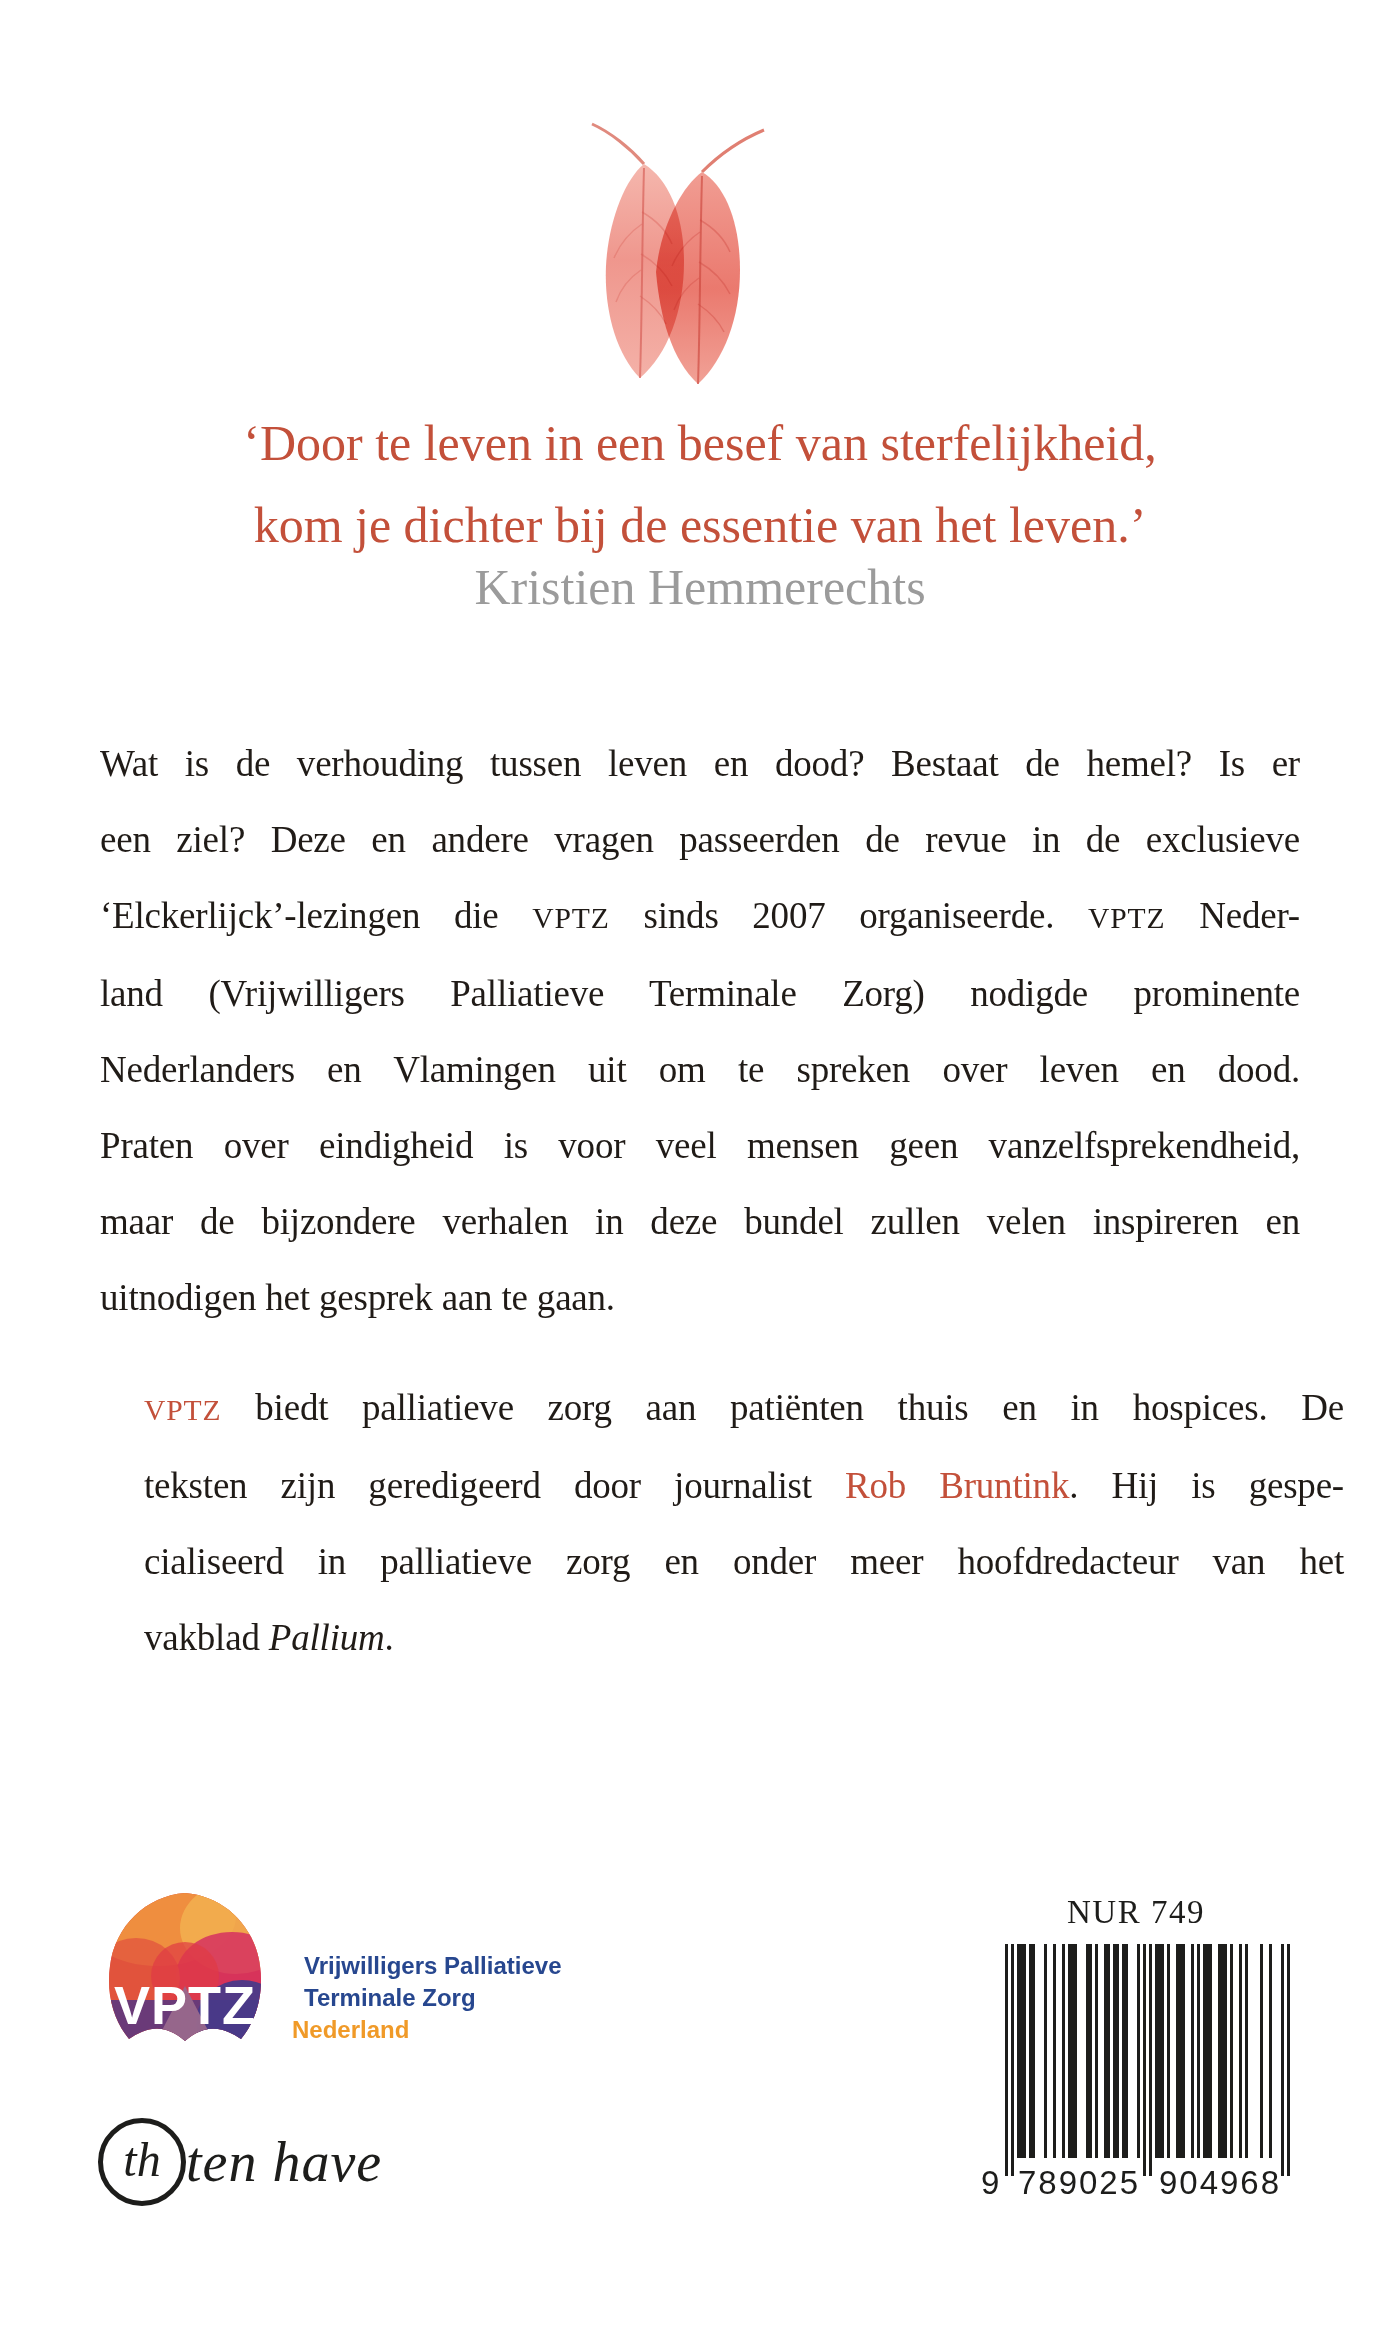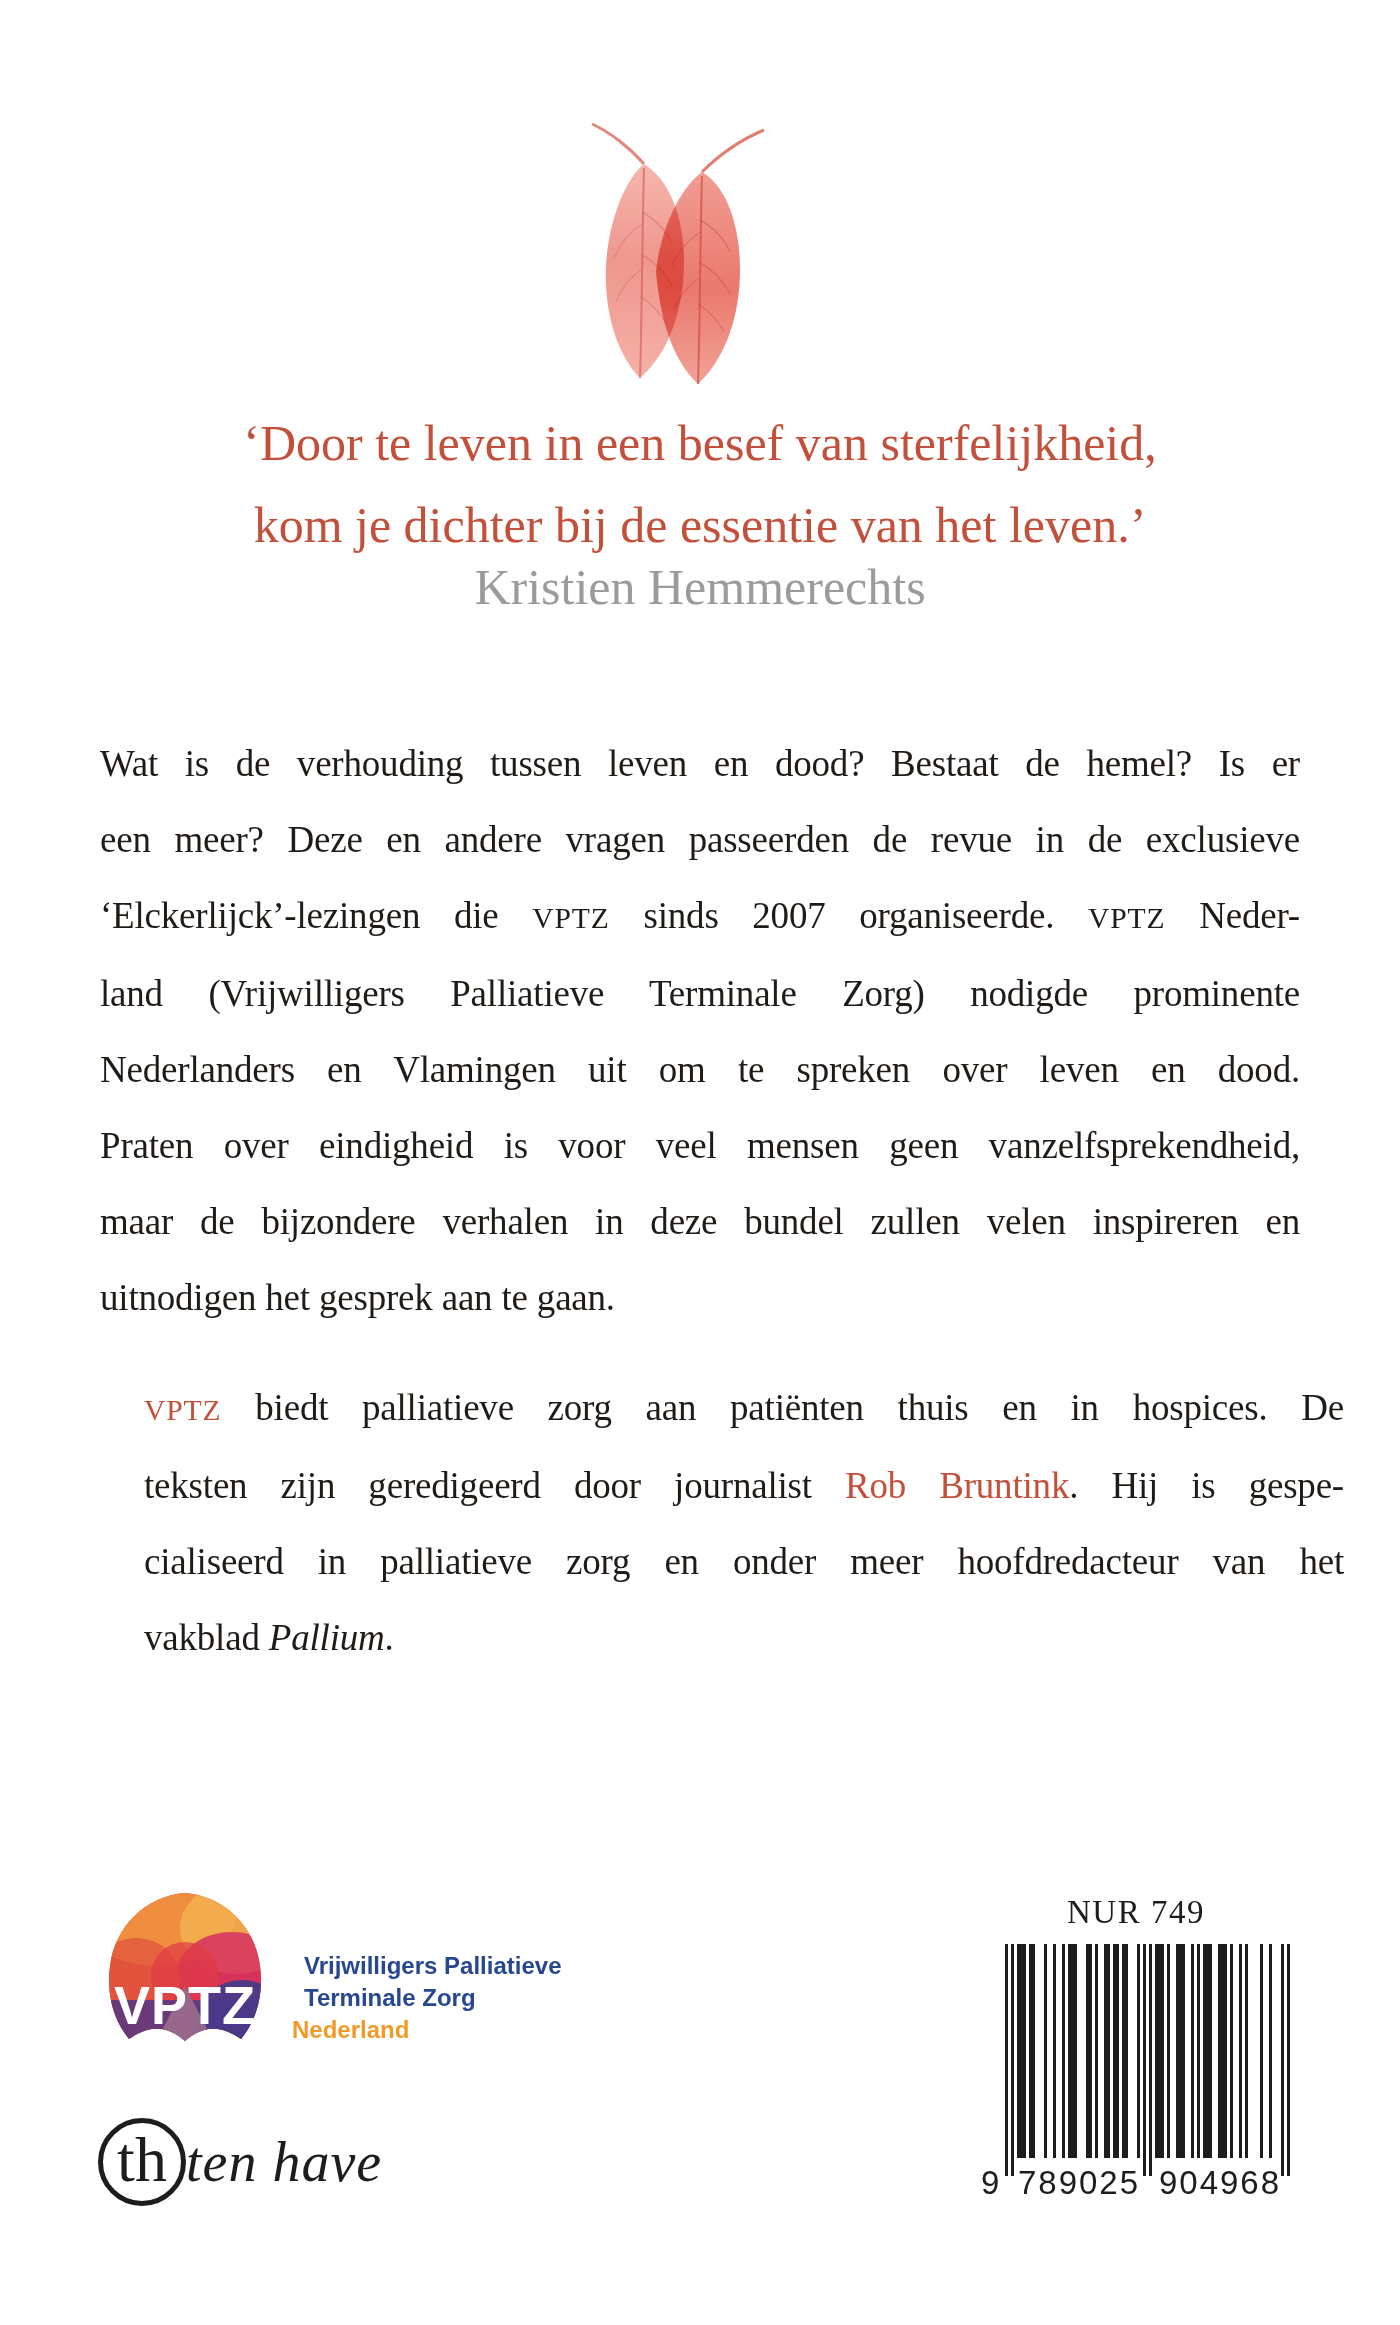--- a/index.html
+++ b/index.html
@@ -49,21 +49,21 @@
   
   .nur{position:absolute;left:981px;top:1894px;width:310px;text-align:center;
     color:var(--ink);font-size:33px;letter-spacing:1.5px;line-height:36px;}
   .barcode{position:absolute;left:981px;top:1944px;width:310px;height:254px;}
   .barcode text{font-family:"Liberation Sans",sans-serif;font-size:33px;fill:var(--ink);}
 
   
   .tenhave{position:absolute;left:98px;top:2118px;display:flex;align-items:center;color:var(--ink);}
   .th-circle{width:78px;height:78px;border:5px solid var(--ink);border-radius:50%;
     display:flex;align-items:center;justify-content:center;}
-  .th-mono{font-size:64px;line-height:48px;transform:translateY(-2px);}
+  .th-mono{font-style:italic;font-size:48px;line-height:48px;transform:translateY(-2px);}
   .th-name{font-style:italic;font-size:56px;letter-spacing:1px;}
 </style>
 </head>
 <body>
 
 <div class="cover">
 
   <div class="leaves">
     <svg viewBox="0 0 258 272" width="258" height="272">
       <defs>
@@ -102,21 +102,21 @@
   </div>
 
   <div class="quote">
     <div>‘Door te leven in een besef van sterfelijkheid,</div>
     <div>kom je dichter bij de essentie van het leven.’</div>
   </div>
   <div class="attribution">Kristien Hemmerechts</div>
 
   <div class="para para1">
       <div class="jline"><span>Wat is de verhouding tussen leven en dood? Bestaat de hemel? Is er</span></div>
-      <div class="jline"><span>een meer? Deze en andere vragen passeerden de revue in de exclusieve</span></div>
+      <div class="jline"><span>een ziel? Deze en andere vragen passeerden de revue in de exclusieve</span></div>
       <div class="jline"><span>‘Elckerlijck’-lezingen die </span><span class="sc">VPTZ</span><span> sinds 2007 organiseerde. </span><span class="sc">VPTZ</span><span> Neder-</span></div>
       <div class="jline"><span>land (Vrijwilligers Palliatieve Terminale Zorg) nodigde prominente</span></div>
       <div class="jline"><span>Nederlanders en Vlamingen uit om te spreken over leven en dood.</span></div>
       <div class="jline"><span>Praten over eindigheid is voor veel mensen geen vanzelfsprekendheid,</span></div>
       <div class="jline"><span>maar de bijzondere verhalen in deze bundel zullen velen inspireren en</span></div>
       <div class="jline last"><span>uitnodigen het gesprek aan te gaan.</span></div>
     </div>
   <div class="para para2">
       <div class="jline"><span class="accent-sc">VPTZ</span><span> biedt palliatieve zorg aan patiënten thuis en in hospices. De</span></div>
       <div class="jline"><span>teksten zijn geredigeerd door journalist </span><span class="accent">Rob Bruntink</span><span>. Hij is gespe-</span></div>

